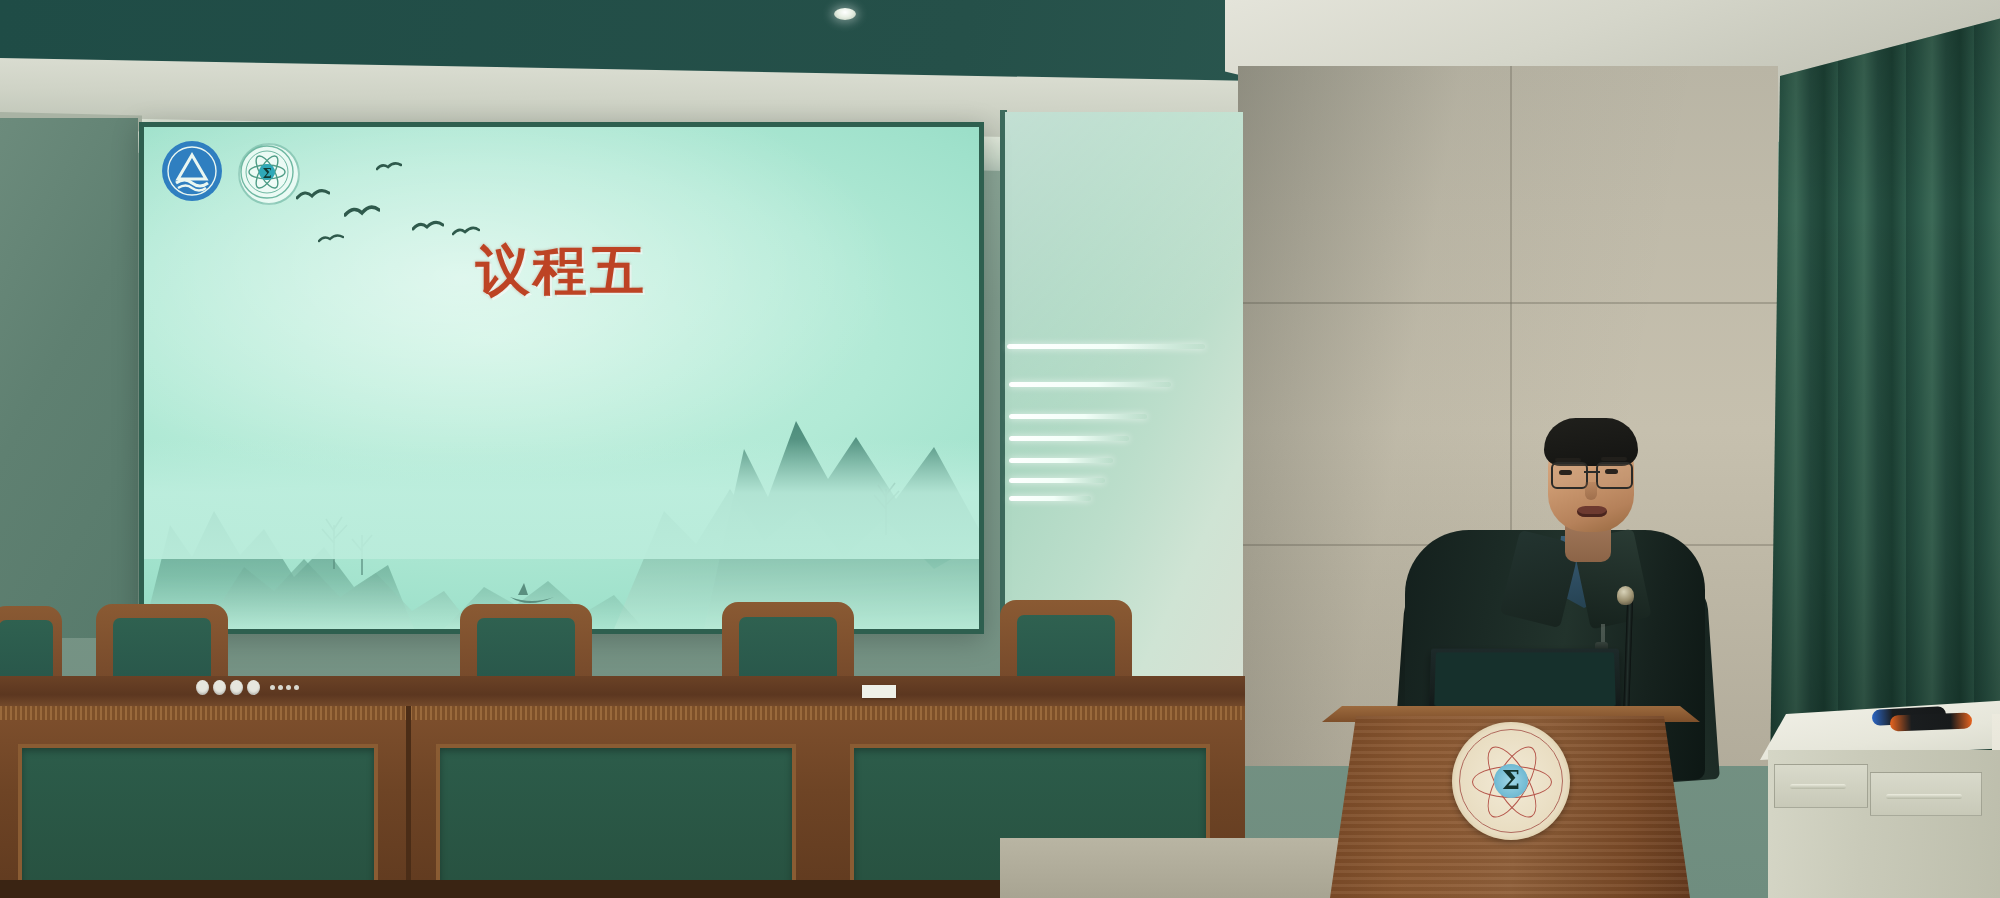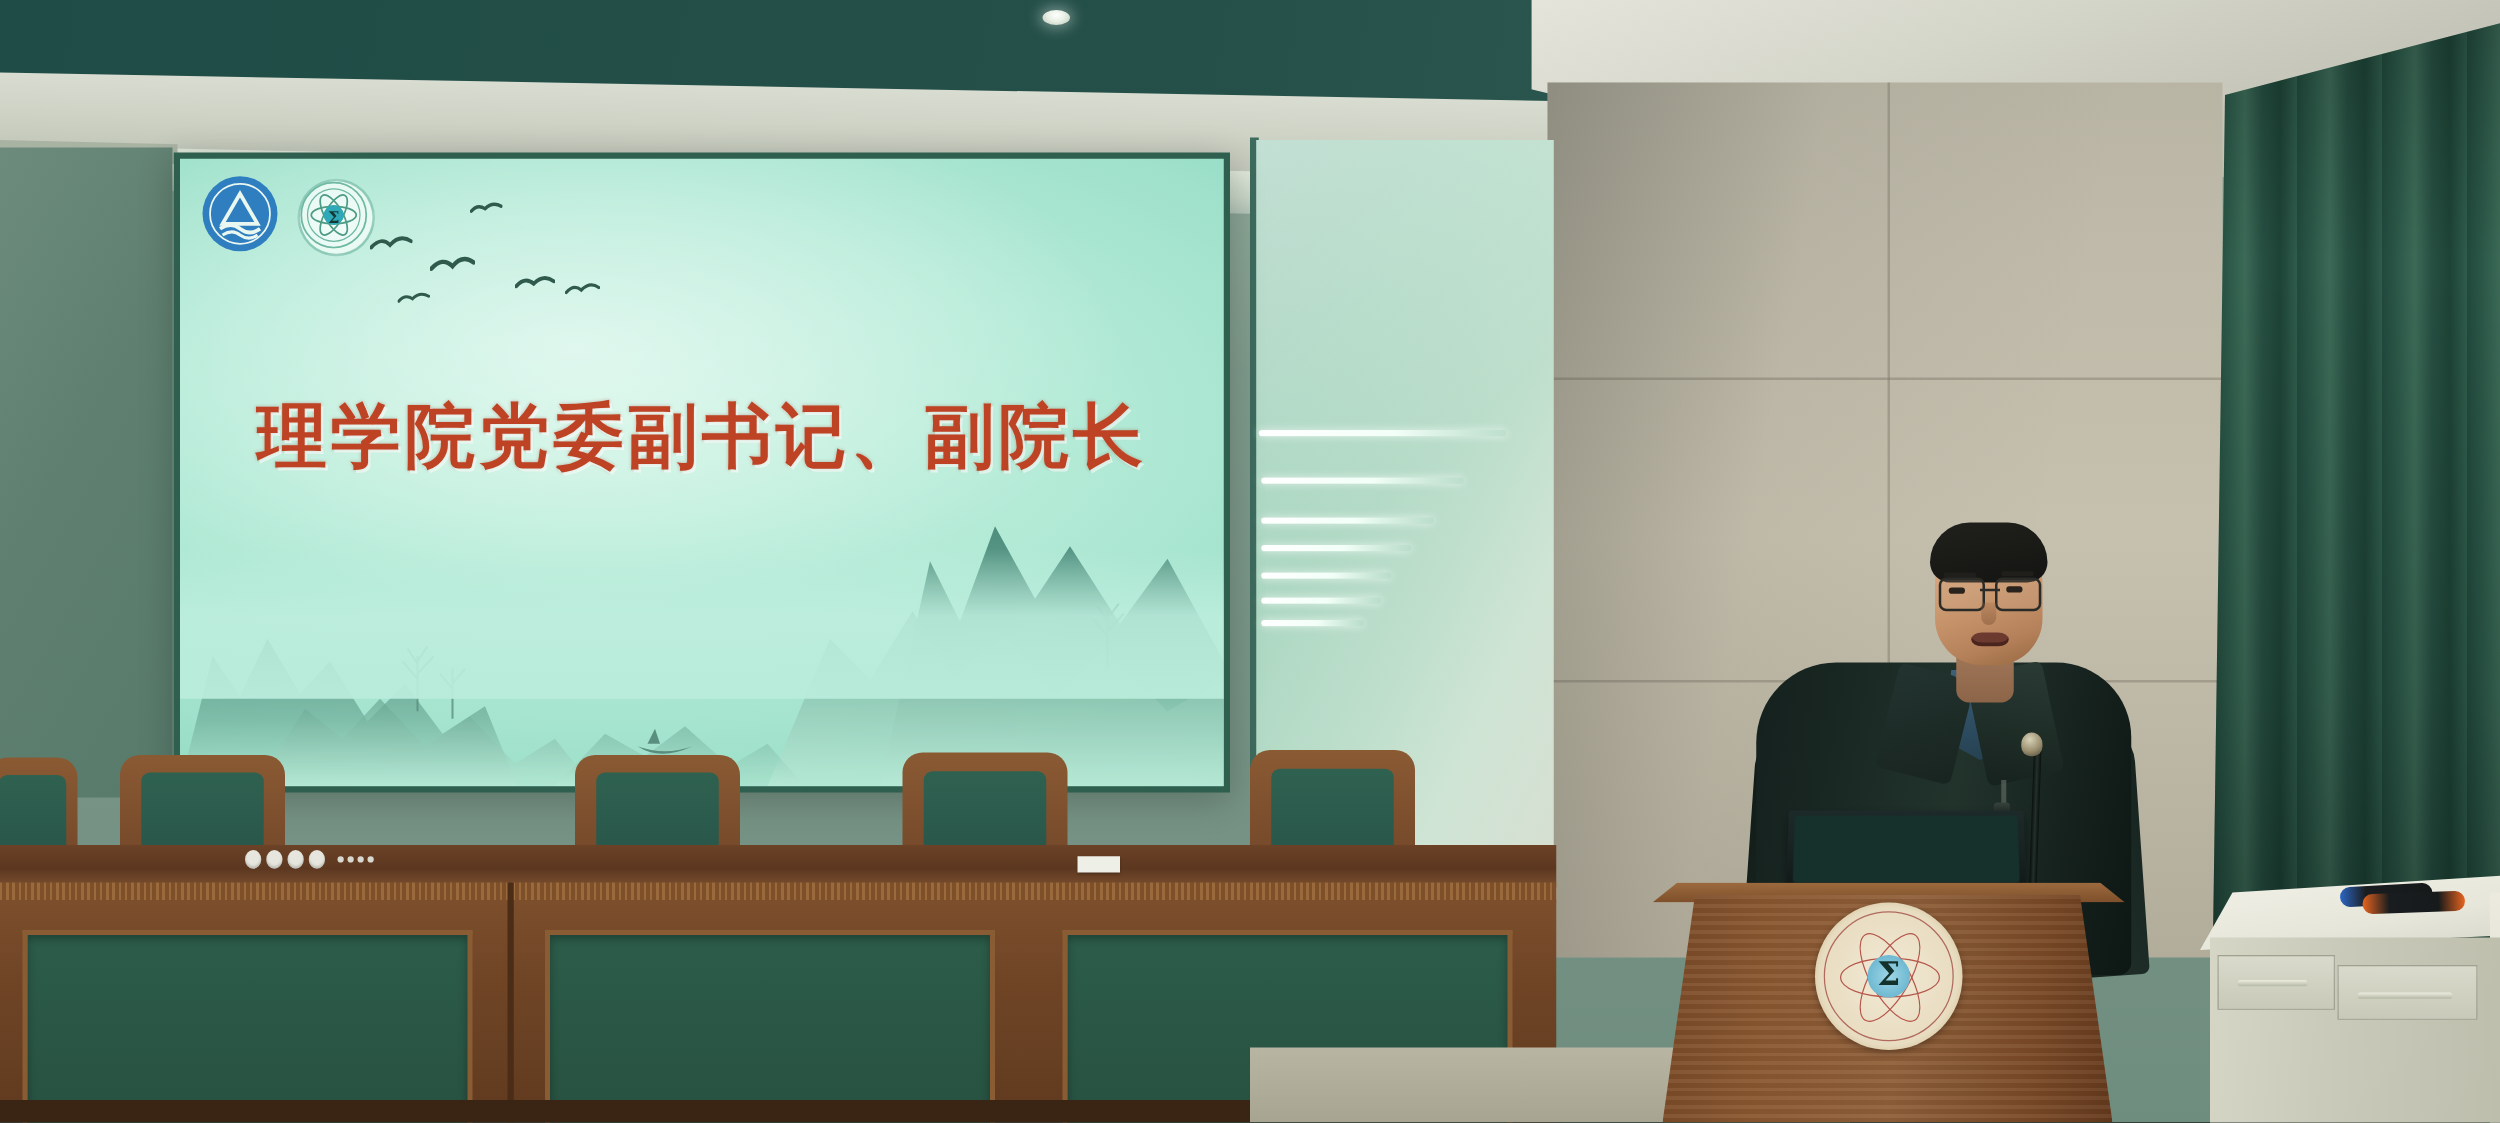--- a/index.html
+++ b/index.html
@@ -465,21 +465,21 @@
           <circle cx="27" cy="27" r="26" fill="none" stroke="#6fb8a2" stroke-width="1.4"></circle>
           <circle cx="27" cy="27" r="21" fill="none" stroke="#6fb8a2" stroke-width="1"></circle>
           <ellipse cx="27" cy="27" rx="18" ry="7" fill="none" stroke="#4e9c86" stroke-width="1.4"></ellipse>
           <ellipse cx="27" cy="27" rx="18" ry="7" fill="none" stroke="#4e9c86" stroke-width="1.4" transform="rotate(60 27 27)"></ellipse>
           <ellipse cx="27" cy="27" rx="18" ry="7" fill="none" stroke="#4e9c86" stroke-width="1.4" transform="rotate(120 27 27)"></ellipse>
           <circle cx="27" cy="27" r="8" fill="#2fa8b8"></circle>
           <text x="27" y="33" text-anchor="middle" font-family="DejaVu Serif, serif" font-size="13" font-weight="700" fill="#123a33">Σ</text>
         </svg>
       </div>
 
-      <div class="slide-text sl2">理学院党委副书记、副院长</div>
+      <div class="slide-text sl1">议程五</div>
     </div>
   </div>
 
   <div class="chair" style="left:-10px;top:606px;width:72px;height:80px;">
     <div class="chair-back"></div>
     <div class="chair-pad"></div>
   </div>
   <div class="chair" style="left:96px;top:604px;width:132px;height:84px;">
     <div class="chair-back"></div>
     <div class="chair-pad"></div>

